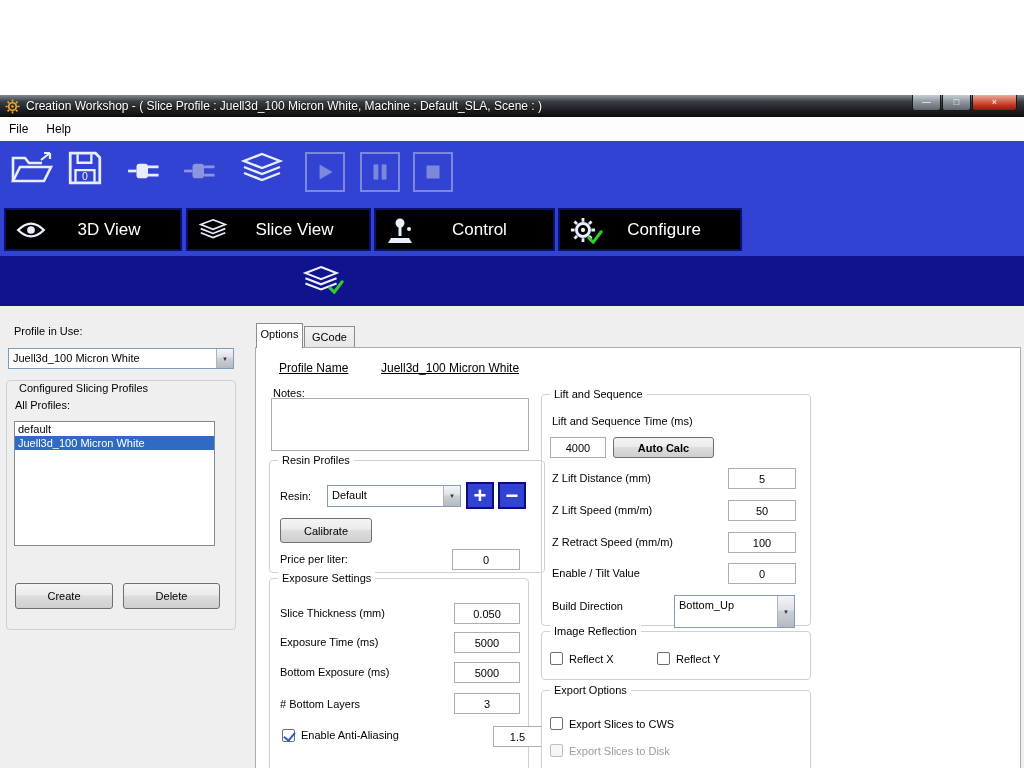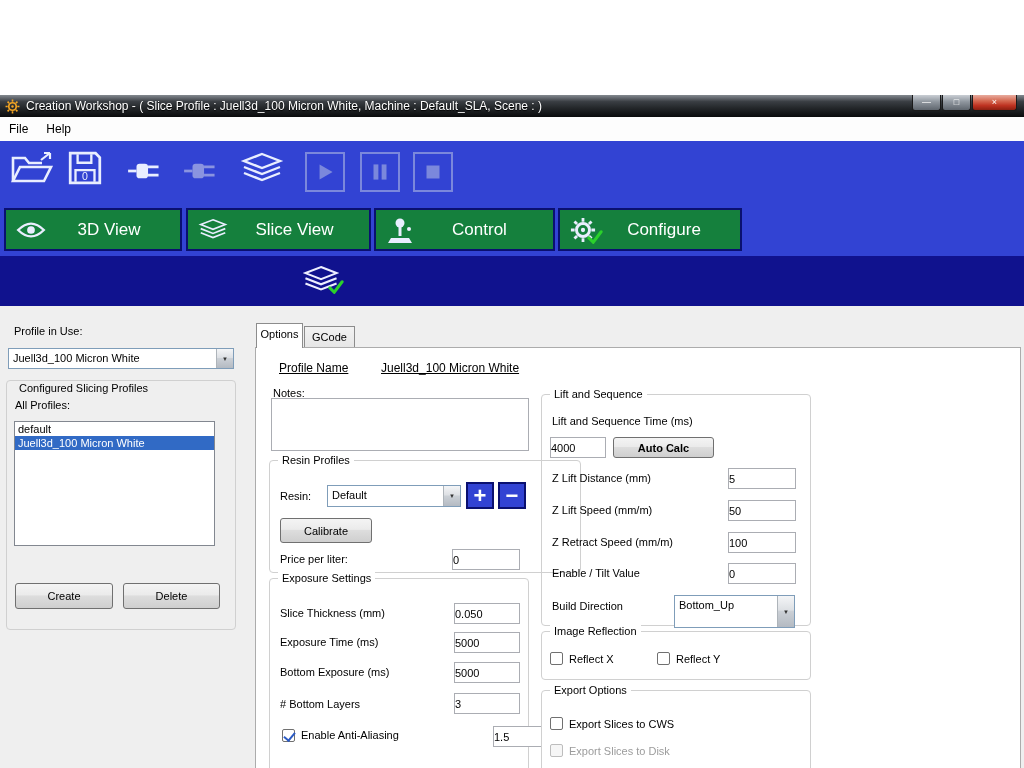--- a/index.html
+++ b/index.html
@@ -23,21 +23,21 @@
   .menu-item { font-size:12px; color:#000; padding:3px 9px; }
 
   
   .toolbar { position:absolute; top:46px; left:0; width:100%; height:63px; background:#3243D3; }
   .tool { position:absolute; color:#E9EEFF; display:flex; align-items:center; justify-content:center; }
   .tool.muted { color:#8A94E0; }
   .tool.framed { border:2px solid #7B88DC; width:40px; height:40px; color:#7B88DC; }
 
   
   .tabbar { position:absolute; top:109px; left:0; width:100%; height:52px; background:#3243D3; }
-  .main-tab { position:absolute; top:4px; height:43px; background:#15803d; border:2px solid #0A1070; color:#fff; display:flex; align-items:center; }
+  .main-tab { position:absolute; top:4px; height:43px; background:#000000; border:2px solid #0A1070; color:#fff; display:flex; align-items:center; }
   .main-tab .t-icon { margin-left:10px; position:relative; display:flex; color:#E9EEFF; }
   .main-tab .t-label { flex:1; text-align:center; font-size:17px; padding-right:8px; }
   .overlay-check { position:absolute; right:-7px; bottom:-5px; }
 
   
   .subbar { position:absolute; top:161px; left:0; width:100%; height:50px; background:#10128E; color:#fff; }
   .sub-item { position:absolute; display:flex; align-items:center; color:#fff; }
   .sub-label { font-size:17px; }
   .sub-icon { position:relative; display:flex; color:#EDEFFF; }
 
@@ -58,21 +58,21 @@
 
   .listbox { position:absolute; background:#fff; border:1px solid #828790; overflow:hidden; }
   .list-item { height:14px; line-height:14px; font-size:11px; padding-left:3px; white-space:nowrap; }
   .list-item.selected { background:#316AC5; color:#fff; }
 
   .btn { position:absolute; border:1px solid #707070; border-radius:3px;
     background:linear-gradient(#F4F4F4,#EBEBEB 45%,#DDDDDD 50%,#CFCFCF); font-size:11px;
     display:flex; align-items:center; justify-content:center; font-family:inherit; color:#000; }
   .btn.bold { font-weight:bold; }
 
-  .tb-input { position:absolute; border:1px solid #ABADB3; background:#fff; font-size:11px; text-align:left; font-family:inherit; padding:0; }
+  .tb-input { position:absolute; border:1px solid #ABADB3; background:#fff; font-size:11px; text-align:center; font-family:inherit; padding:0; }
   textarea.notes { position:absolute; border:1px solid #ABADB3; background:#fff; resize:none; font-family:inherit; font-size:11px; }
 
   .checkbox { position:absolute; width:13px; height:13px; background:#fff; border:1px solid #707070; border-radius:2px; }
   .checkbox.checked::after { content:""; position:absolute; left:3px; top:0; width:5px; height:9px;
     border:solid #2B5BC4; border-width:0 2px 2px 0; transform:rotate(40deg); }
   .checkbox.disabled { border-color:#BDBDBD; background:#F6F6F6; }
 
   .sqbtn { position:absolute; width:28px; height:27px; background:#3243D3; border:2px solid #0A1070;
     color:#fff; font-size:22px; font-weight:bold; display:flex; align-items:center; justify-content:center; line-height:1; }
 
@@ -283,21 +283,21 @@
     <div class="etab inactive">GCode</div>
 
     <div class="tabpage">
 
       <span class="lbl md" style="left:23px;top:13px">Profile Name</span>
       <span class="lbl md" style="left:125px;top:13px">Juell3d_100 Micron White</span>
 
       <span class="lbl" style="left:17px;top:39px">Notes:</span>
       <textarea class="notes" style="left: 15px; top: 50px; width: 258px; height: 53px;"></textarea>
 
-      <div class="groupbox" style="left:13px;top:112px;width:312px;height:113px">
+      <div class="groupbox" style="left:13px;top:112px;width:276px;height:113px">
         <span class="gb-title">Resin Profiles</span>
         <span class="lbl" style="left:10px;top:29px">Resin:</span>
         <div class="combo" style="left:57px;top:24px;width:134px;height:22px">
           <span class="val">Default</span>
           <span class="arrow-btn">▼</span>
         </div>
         <button class="sqbtn" style="left:196px;top:21px">+</button>
         <button class="sqbtn" style="left:228px;top:21px">−</button>
         <button class="btn" style="left:10px;top:57px;width:92px;height:25px">Calibrate</button>
         <span class="lbl" style="left:10px;top:92px">Price per liter:</span>

